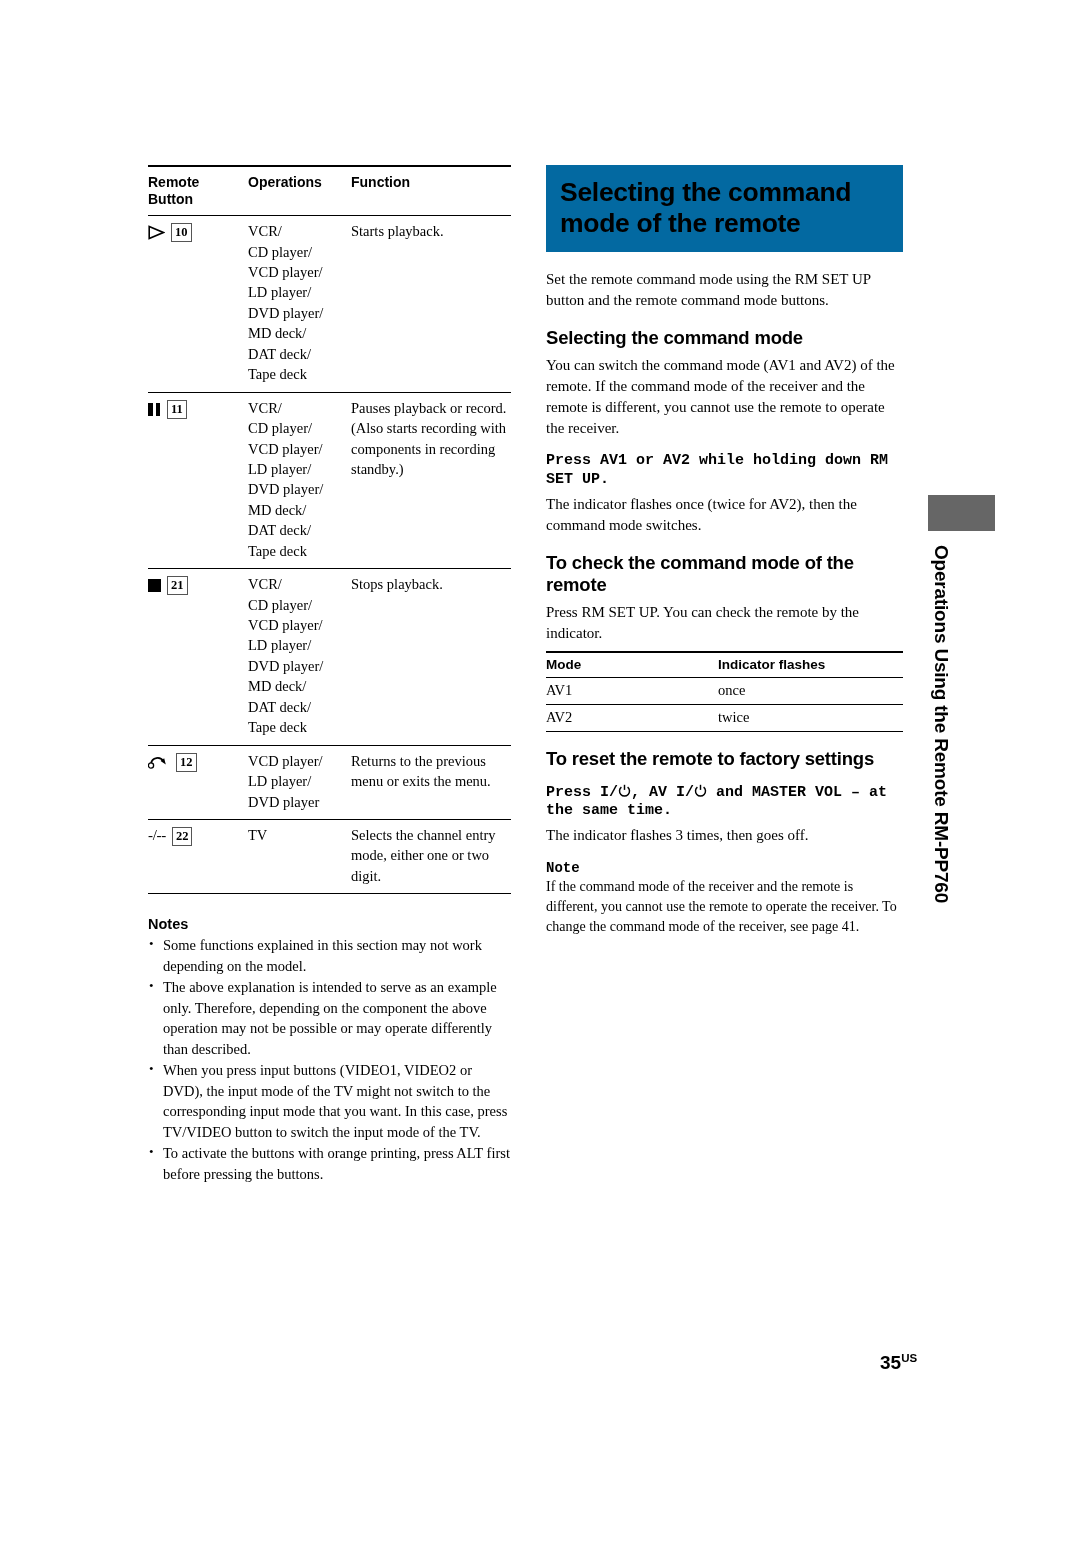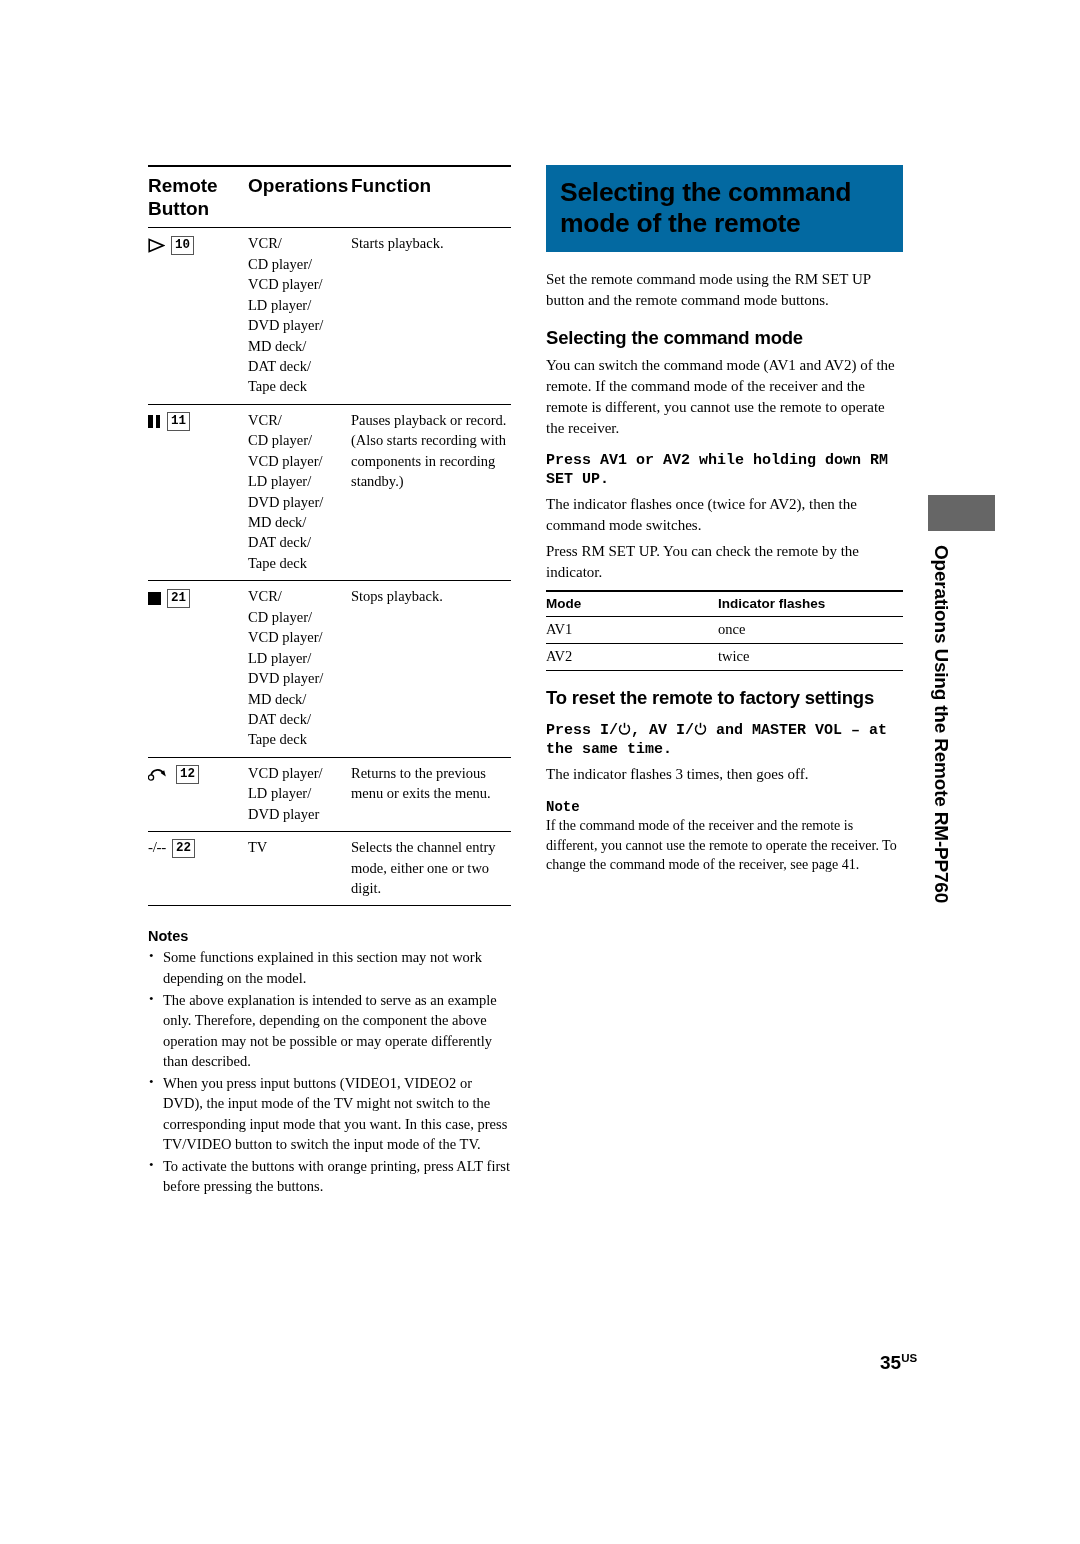--- a/index.html
+++ b/index.html
@@ -19,21 +19,21 @@
     width:363px;
   }
 
   .tbl { width:100%; border-collapse:collapse; }
   .tbl .rule-top    { border-top:2.5px solid #000; }
   .tbl .rule-thin   { border-top:1.2px solid #000; }
 
   .hdr-cell {
     font-family:"Liberation Sans", sans-serif;
     font-weight:bold;
-    font-size:19px;
+    font-size:14px;
     line-height:1.22;
     padding:7px 0 7px 0;
     vertical-align:top;
     text-align:left;
   }
   .body-cell {
     font-family:"Liberation Serif", serif;
     font-size:14.5px;
     line-height:1.41;
     padding:5px 0 7px 0;
@@ -42,21 +42,21 @@
   }
   .col-btn  { width:100px; }
   .col-ops  { width:103px; }
   .col-fn   { width:160px; }
 
   
   .btn-cell { white-space:nowrap; }
   .numbox {
     display:inline-block;
     border:1.2px solid #555;
-    font-family:Liberation Mono, monospace;
+    font-family:Liberation Serif, serif;
     font-weight:bold;
     font-size:12.5px;
     line-height:1;
     padding:2px 3px 2.5px 3px;
     vertical-align:middle;
     margin-left:6px;
     color:#000;
     text-align:center;
   }
   .ic { display:inline-block; vertical-align:middle; }
@@ -328,20 +328,21 @@
     <h1>Selecting the command mode of the remote</h1>
   </div>
 
   <p class="body">Set the remote command mode using the RM SET UP button and the remote command mode buttons.</p>
 
   <h2 class="sec">Selecting the command mode</h2>
   <p class="body">You can switch the command mode (AV1 and AV2) of the remote. If the command mode of the receiver and the remote is different, you cannot use the remote to operate the receiver.</p>
   <h3 class="sub">Press AV1 or AV2 while holding down RM SET UP.</h3>
   <p class="body">The indicator flashes once (twice for AV2), then the command mode switches.</p>
 
+  <h2 class="sec">To check the command mode of the remote</h2>
   <p class="body">Press RM SET UP. You can check the remote by the indicator.</p>
 
   <table class="mode-tbl">
     <thead>
       <tr>
         <th class="c1">Mode</th>
         <th>Indicator flashes</th>
       </tr>
     </thead>
     <tbody>

